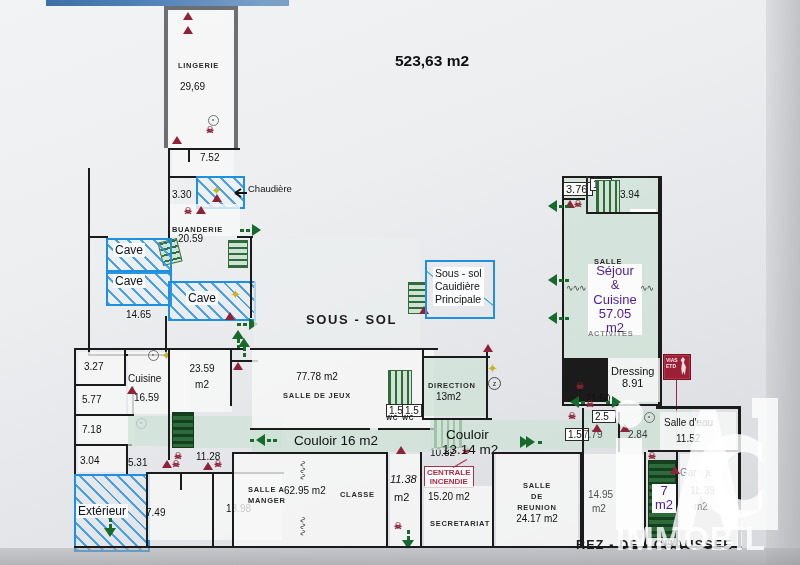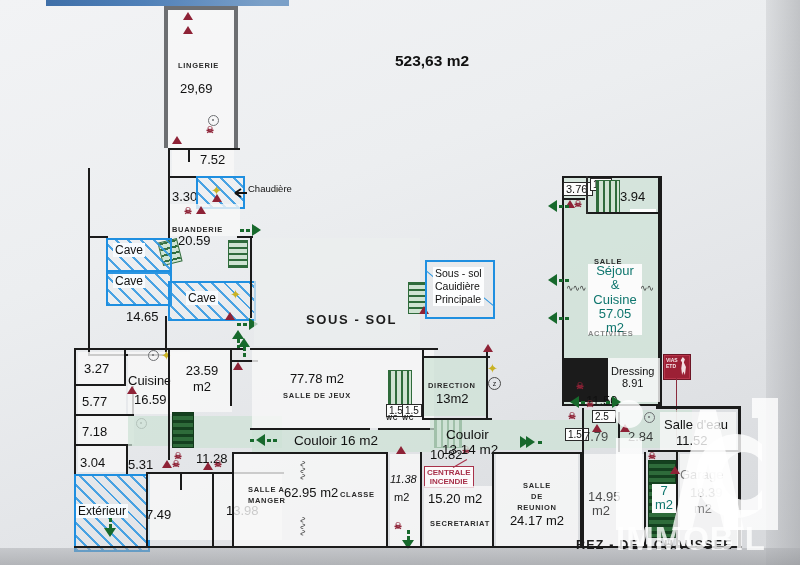--- a/index.html
+++ b/index.html
@@ -24,29 +24,29 @@
   
   .wall{position:absolute;background:#1b1b1b;}
   .wallthin{position:absolute;background:#2b2b2b;}
   .wallgray{position:absolute;background:#6d6f72;}
   .room{position:absolute;}
   .rgreen{background:rgba(205,226,214,.72);}
   .rwhite{background:rgba(247,248,248,.80);}
   .rlight{background:rgba(236,239,238,.72);}
 
   .lbl{position:absolute;color:#111;white-space:nowrap;line-height:1.06;}
-  .num{font-size:13px;}
+  .num{font-size:10px;}
   .num-s{font-size:11px;}
   .cap{font-size:7.5px;font-weight:bold;letter-spacing:.7px;color:#2a2a2a;}
   .ctr{text-align:center;}
 
   
   .chip{position:absolute;background:#fdfdfd;color:#111;font-size:12px;
         border:1px solid #2a2a2a;padding:0 2px;line-height:1.12;}
-  .chipnb{position:absolute;background:#fbfbfb;color:#0f766e;line-height:1.1;}
+  .chipnb{position:absolute;background:#fbfbfb;color:#4c1d95;line-height:1.1;}
 
   
   .hatch{position:absolute;border:2px solid #1f8fe0;
     background:
       repeating-linear-gradient(45deg,
         rgba(45,150,225,.85) 0px, rgba(45,150,225,.85) 2px,
         rgba(255,255,255,.05) 2px, rgba(255,255,255,.05) 9px);
   }
   .hatchlbl{position:absolute;background:#f7fbfe;font-size:12px;color:#111;padding:0 2px;}
 

